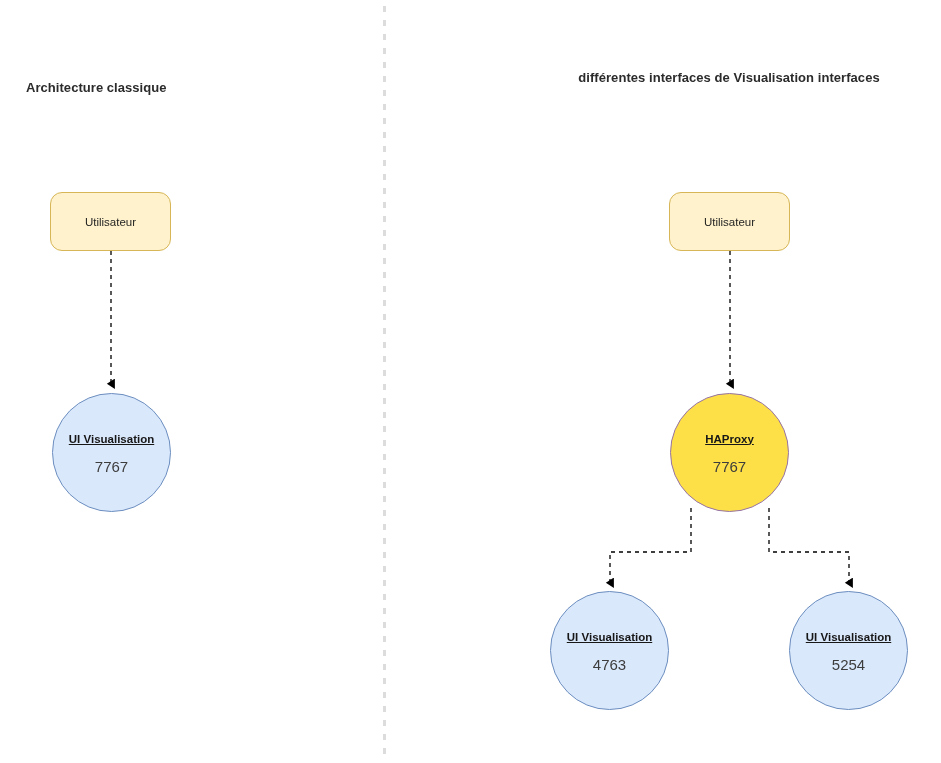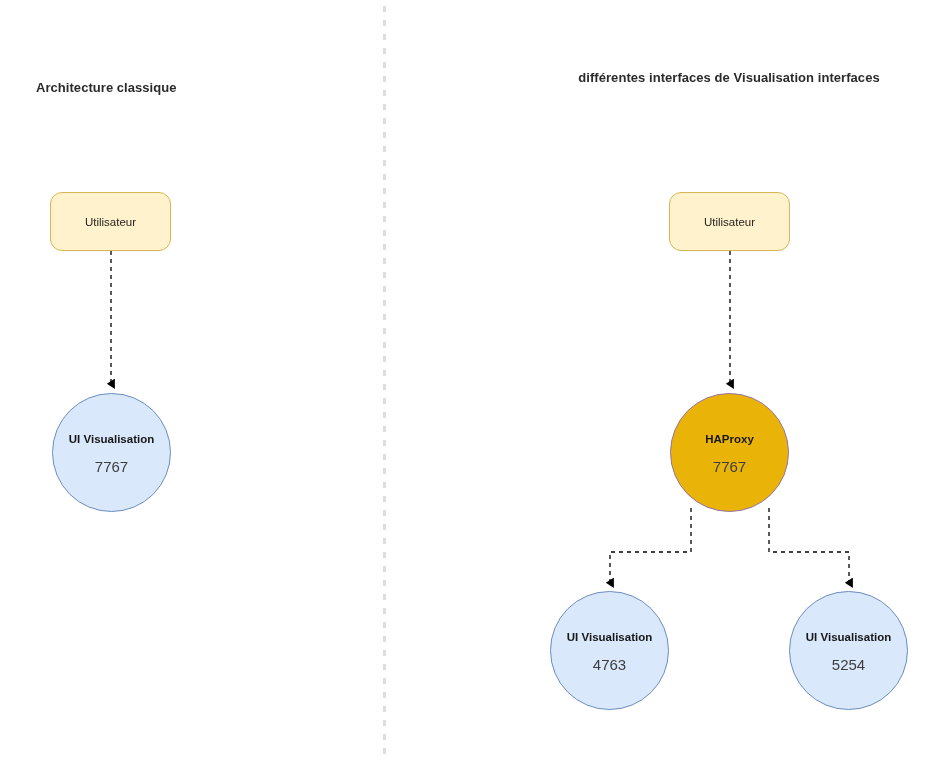--- a/index.html
+++ b/index.html
@@ -27,21 +27,21 @@
   }
   .panel-title {
     position: absolute;
     font-size: 13px;
     font-weight: bold;
     color: #2b2b2b;
     line-height: 19px;
     letter-spacing: 0.05px;
   }
   #title-left {
-    left: 36px;
+    left: 26px;
     top: 78px;
     text-align: left;
     width: 320px;
   }
   #title-right {
     left: 529px;
     top: 68px;
     width: 400px;
     text-align: center;
   }
@@ -61,38 +61,39 @@
   }
   .node-label {
     font-size: 11.5px;
     color: #1f1f1f;
     text-align: center;
     line-height: 14px;
   }
   .node-label.strong {
     font-weight: bold;
     color: #171717;
+    text-decoration: underline;
   }
   .node-sub {
     font-size: 15px;
     color: #3d3d3d;
     text-align: center;
     line-height: 14px;
     margin-top: 14px;
   }
   .box-utilisateur {
     background: #fff2cc;
     border: 1.6px solid #d6b656;
   }
   .circle-blue {
     background: #dae8fc;
     border: 1.6px solid #6c8ebf;
   }
   .circle-purple {
-    background: #eab308;
+    background: #fde047;
     border: 1.6px solid #9673a6;
   }
 </style>
 </head>
 <body>
 
 <div id="canvas">
 
   <svg class="svg-layer" viewBox="0 0 941 763" xmlns="http://www.w3.org/2000/svg">
     <defs>

